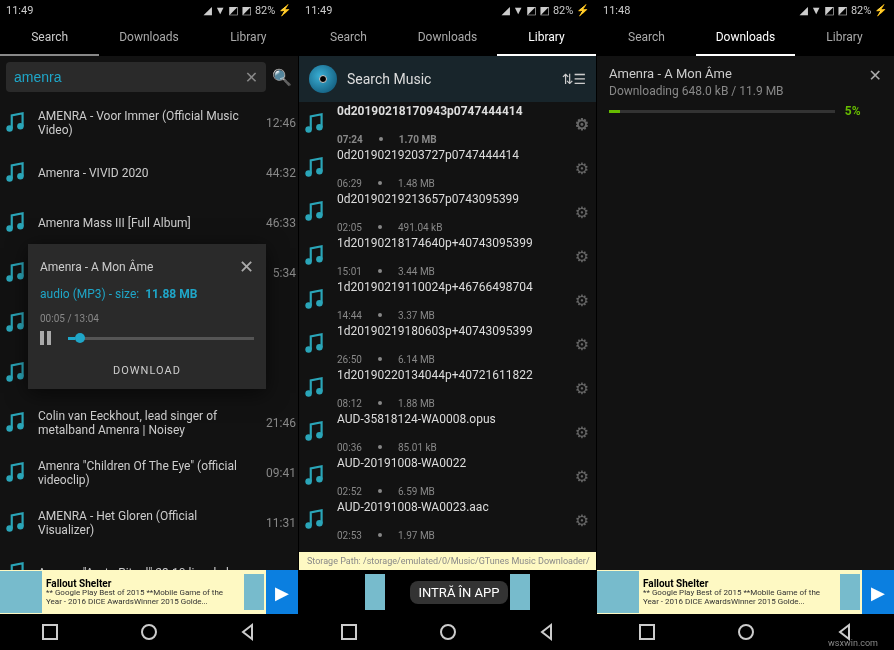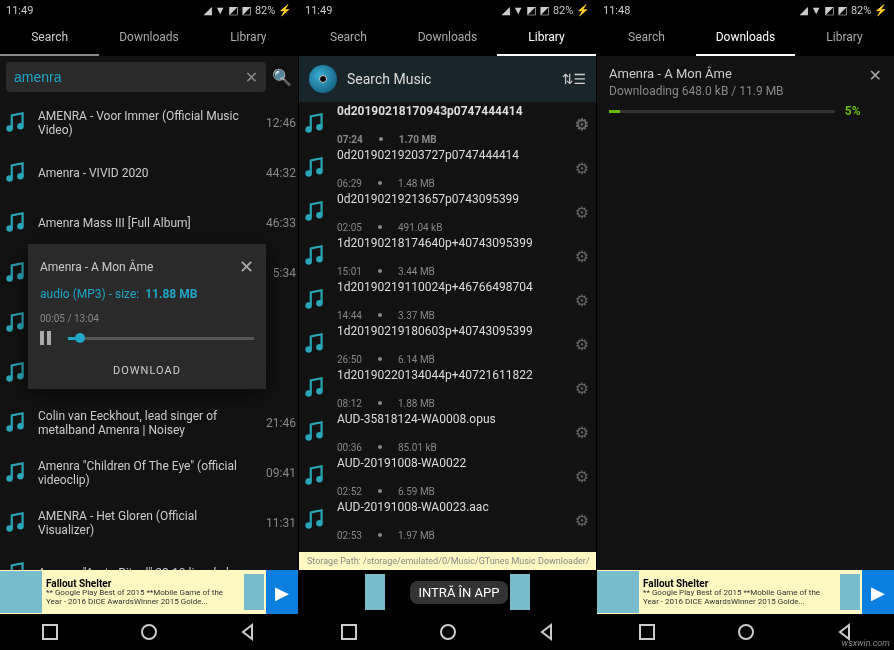--- a/index.html
+++ b/index.html
@@ -58,21 +58,21 @@
   .clear-all { color: #fff; font-size: 13px; display: flex; align-items: center; gap: 6px; }
   .ad { height: 44px; background: #fef9c3; display: flex; align-items: center; overflow: hidden; position: relative; }
   .ad-img { width: 42px; height: 42px; background: #7bc; flex-shrink:0; }
   .ad-img2 { width: 20px; height: 36px; background: #7bc; flex-shrink:0; margin: 0 2px; }
   .ad-text { flex: 1; padding: 2px 4px; font-size: 8px; color: #333; line-height: 9px; }
   .ad-title { font-weight: bold; font-size: 10px; color: #000; }
   .ad-btn { width: 32px; height: 44px; background: #0b7fe0; color: #fff; display:flex; align-items:center; justify-content:center; font-size:18px; }
   .ad-btn2 { background: #333; color: #fff; font-size: 13px; padding: 4px 8px; border-radius: 8px; margin-left: 23px; }
   .navbar { height: 36px; background: #000; display: flex; align-items: center; justify-content: space-around; }
   .navbar .nav { width: 20px; height: 20px; }
-  .watermark { position: absolute; bottom: 2px; right: 4px; color: #888; font-size: 9px; z-index: 100; font-style: italic; }
+  .watermark { position: absolute; bottom: 2px; right: 16px; color: #888; font-size: 9px; z-index: 100; }
 </style>
 </head>
 <body>
 
 <div class="panel">
   <div class="statusbar">
     <span>11:49</span>
     <span class="right">◢ ▼ ◩ ◩ <span>82%</span> ⚡</span>
   </div>
   <div class="tabs">

